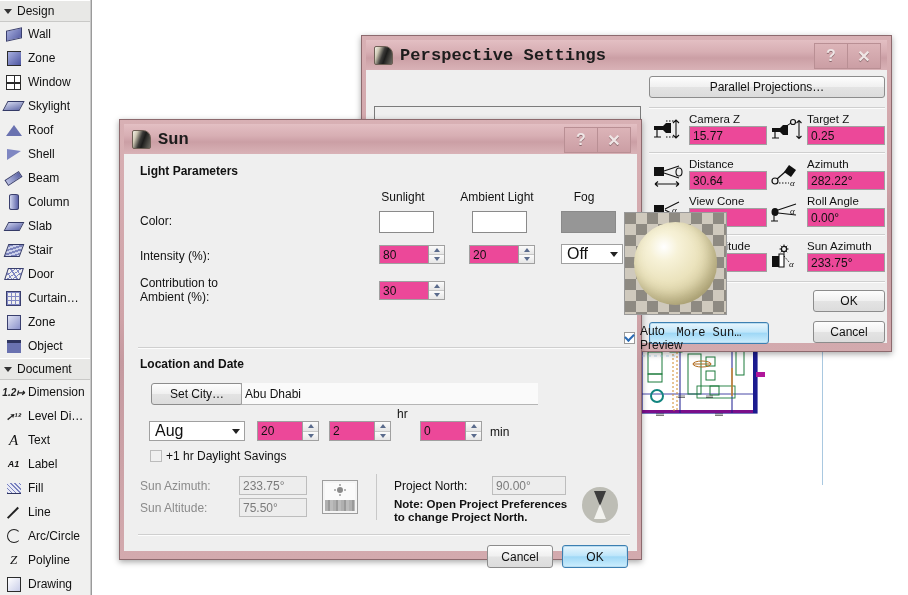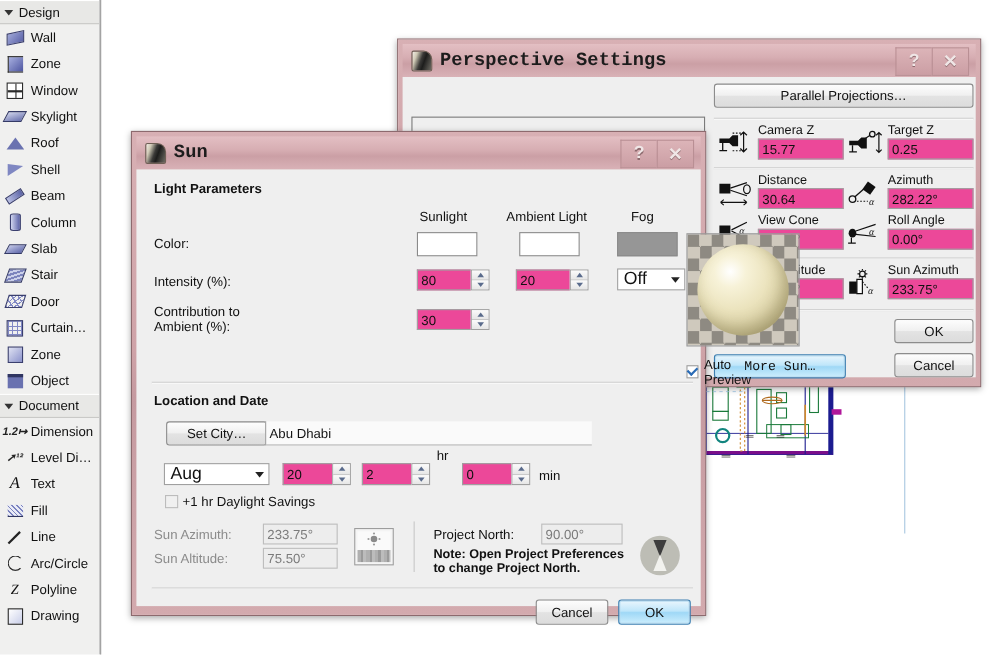--- a/index.html
+++ b/index.html
@@ -353,20 +353,26 @@
       <span class="tb-lbl">Level Di…</span>
     </div>
     <div class="tb-item">
       <span class="tb-ico">
           <i class="ic-text">A</i>
         </span>
       <span class="tb-lbl">Text</span>
     </div>
     <div class="tb-item">
       <span class="tb-ico">
+          <i class="ic-label">A1</i>
+        </span>
+      <span class="tb-lbl">Label</span>
+    </div>
+    <div class="tb-item">
+      <span class="tb-ico">
           <i class="ic-fill"></i>
         </span>
       <span class="tb-lbl">Fill</span>
     </div>
     <div class="tb-item">
       <span class="tb-ico">
           <i class="ic-line"></i>
         </span>
       <span class="tb-lbl">Line</span>
     </div>

